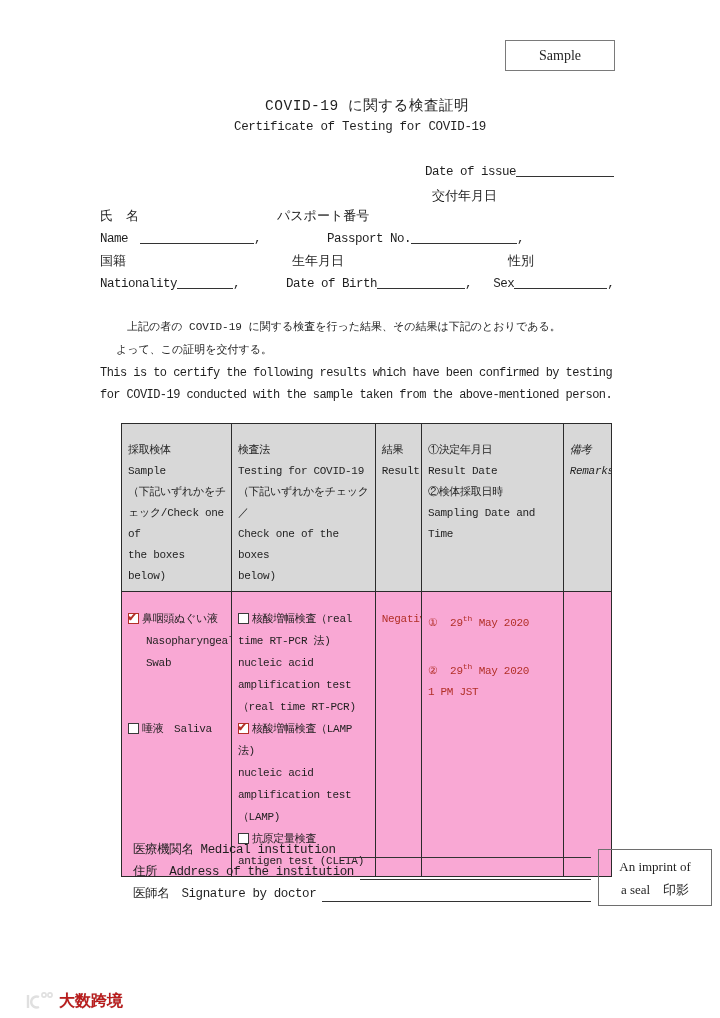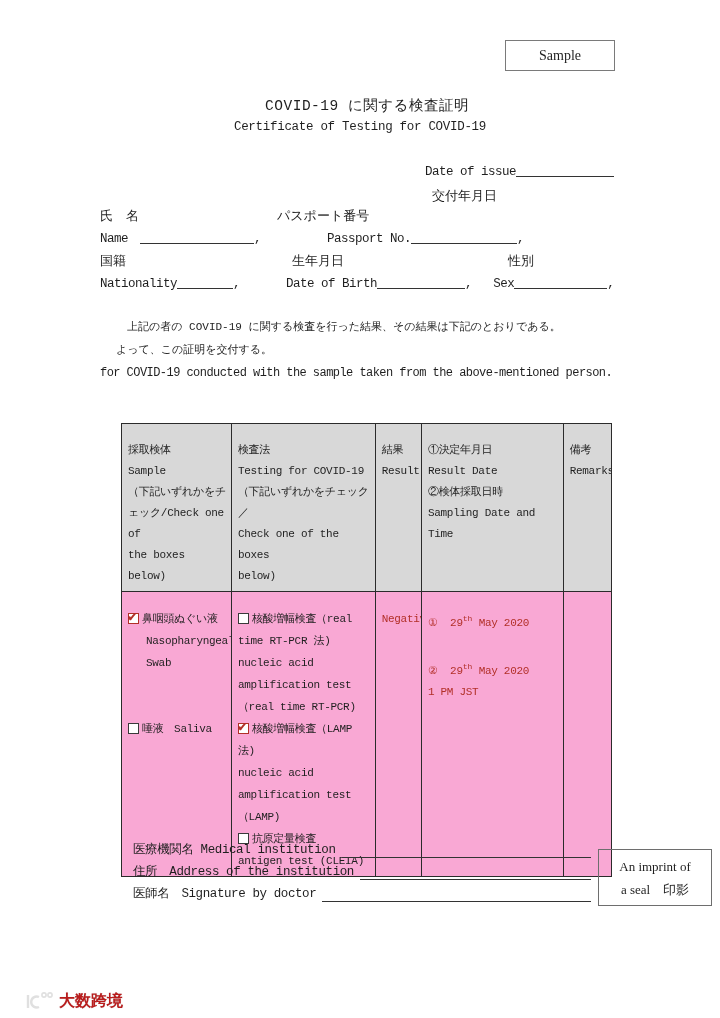--- a/index.html
+++ b/index.html
@@ -19,21 +19,21 @@
   .t12 { font-size:12.5px; letter-spacing:-0.5px; }
   .t13 { font-size:13px; }
 
   .stmt-ja { left:116px; top:316px; width:540px; font-size:11px; line-height:23px; }
   .stmt-en { left:100px; top:362px; width:540px; font-size:12px; letter-spacing:-0.55px; line-height:22px; }
 
   table.cert { position:absolute; left:121px; top:423px; width:491px; border-collapse:collapse; table-layout:fixed; }
   table.cert td { border:1.4px solid #2b2b2b; vertical-align:top; font-size:11px; letter-spacing:-0.3px; padding:16px 5px 4px 6px; overflow:hidden; }
   table.cert tr.hdr td { background:#d8d8d8; line-height:21px; height:109px; }
   table.cert tr.bdy td { background:#f9a8d4; line-height:22px; height:264px; }
-  .c1 { width:107px; } .c2 { width:140px; } .c3 { width:45px; } .c4 { width:138px; } .c5 { width:47px; }
+  .c1 { width:107px; } .c2 { width:140px; } .c3 { width:45px; } .c4 { width:138px; } .c5 { width:47px;font-style:italic; }
 
   .opt { display:flex; align-items:flex-start; }
   .opt .cb { flex:0 0 auto; margin-top:5px; margin-right:3px; }
   .opt .txt { flex:1 1 auto; }
   .cb { position:relative; display:inline-block; width:11px; height:11px; border:1.6px solid #3a3a3a; background:#fff; }
   .cb.checked { border-color:#b23028; }
   .cb.checked::after { content:"✔"; position:absolute; left:-1px; top:-7px; color:#b23028; font-size:15px; font-weight:bold; }
   .gap2 { height:44px; }
 
   .red { color:#b23028; }
@@ -88,20 +88,21 @@
   <span>Date of Birth</span><span class="ul" style="width:88px;"></span><span>,</span>
   <span style="display:inline-block; width:7px;"></span>
   <span>Sex</span><span class="ul" style="width:93px;"></span><span>,</span>
 </div>
 
 <div class="abs stmt-ja">
   <div>　上記の者の COVID-19 に関する検査を行った結果、その結果は下記のとおりである。</div>
   <div>よって、この証明を交付する。</div>
 </div>
 <div class="abs stmt-en">
+  <div>This is to certify the following results which have been confirmed by testing</div>
   <div>for COVID-19 conducted with the sample taken from the above-mentioned person.</div>
 </div>
 
 <table class="cert">
   <tbody>
       <tr class="hdr">
     <td class="c1">
       <div>採取検体</div>
       <div>Sample</div>
       <div>（下記いずれかをチ</div>

